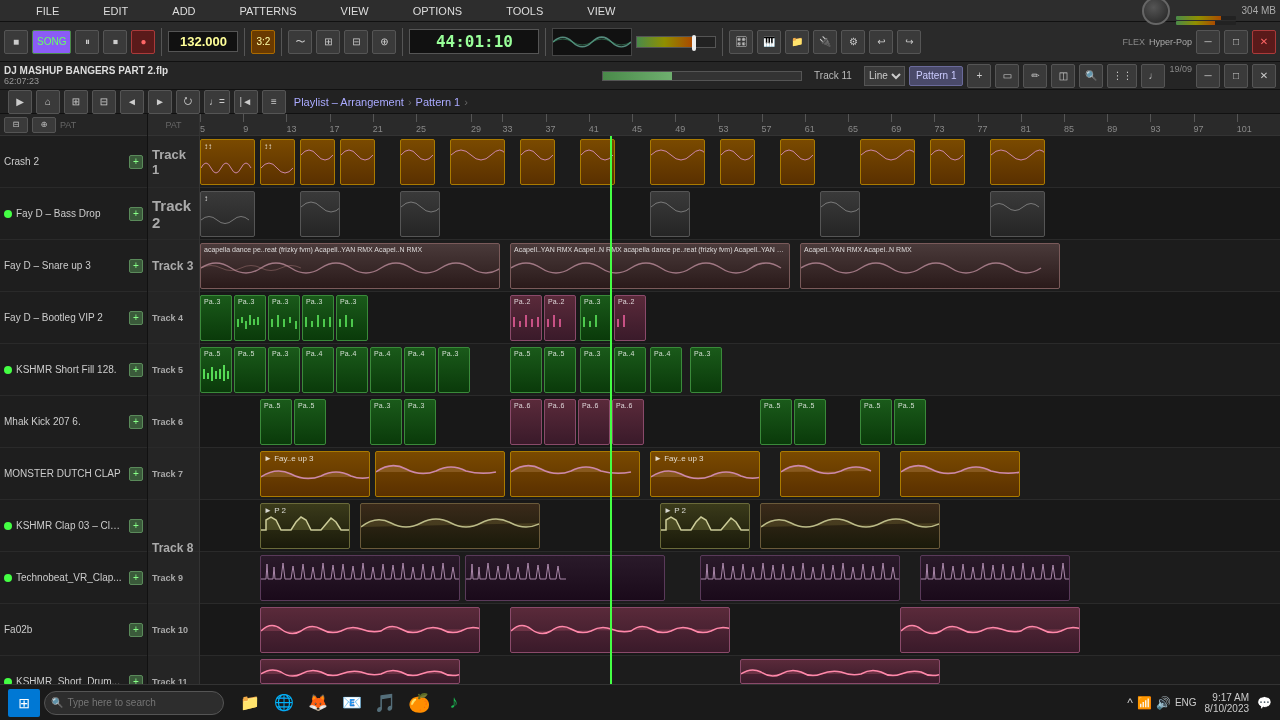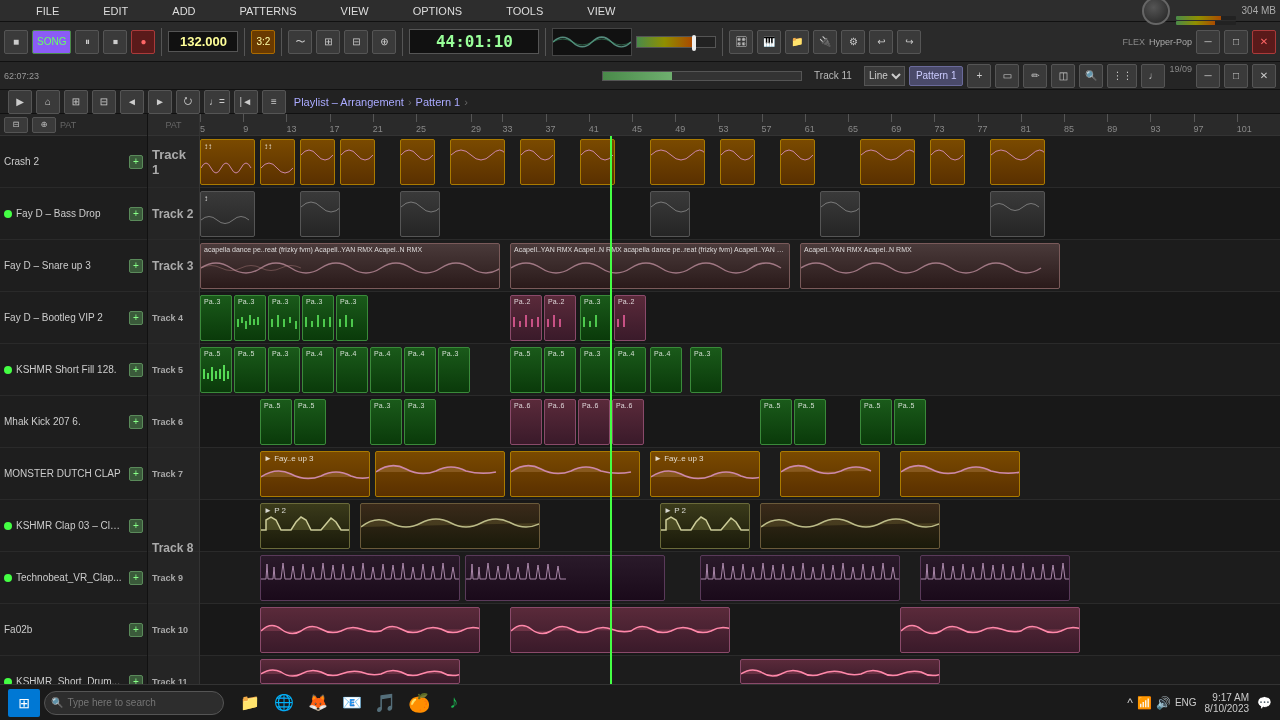--- a/index.html
+++ b/index.html
@@ -510,20 +510,21 @@
     <span style="font-size:9px;color:#aaa;">Hyper-Pop</span>
   </div>
 
   <button class="tb-btn">─</button>
   <button class="tb-btn">□</button>
   <button class="tb-btn red">✕</button>
 </div>
 
 <div id="secondary-bar">
   <div class="file-info">
+    <div style="color:#ddd;font-size:10px;font-weight:bold;">DJ MASHUP BANGERS PART 2.flp</div>
     <div style="color:#999;font-size:9px;">62:07:23</div>
   </div>
 
   <div class="progress-bar-container">
     <div class="progress-fill"></div>
   </div>
 
   <div class="track-label-bar">Track 11</div>
 
   <div style="display:flex;align-items:center;gap:4px;">
@@ -667,21 +668,21 @@
       </div>
     </div>
 
     <div style="display:flex;flex:1;overflow:hidden;">
 
       <div id="track-numbers">
         <div class="track-num-cell">
             <span style="color:#aaa;font-weight:bold;font-size:13px;">Track 1</span>
           </div>
         <div class="track-num-cell">
-            <span style="color:#aaa;font-weight:bold;font-size:12px;">Track 2</span>
+            <span style="color:#aaa;font-weight:bold;font-size:15px;">Track 2</span>
           </div>
         <div class="track-num-cell">
             <span style="color:#aaa;font-weight:bold;font-size:12px;">Track 3</span>
           </div>
         <div class="track-num-cell">
             <span style="color:#aaa;font-weight:bold;font-size:9px;">Track 4</span>
           </div>
         <div class="track-num-cell">
             <span style="color:#aaa;font-weight:bold;font-size:9px;">Track 5</span>
           </div>

